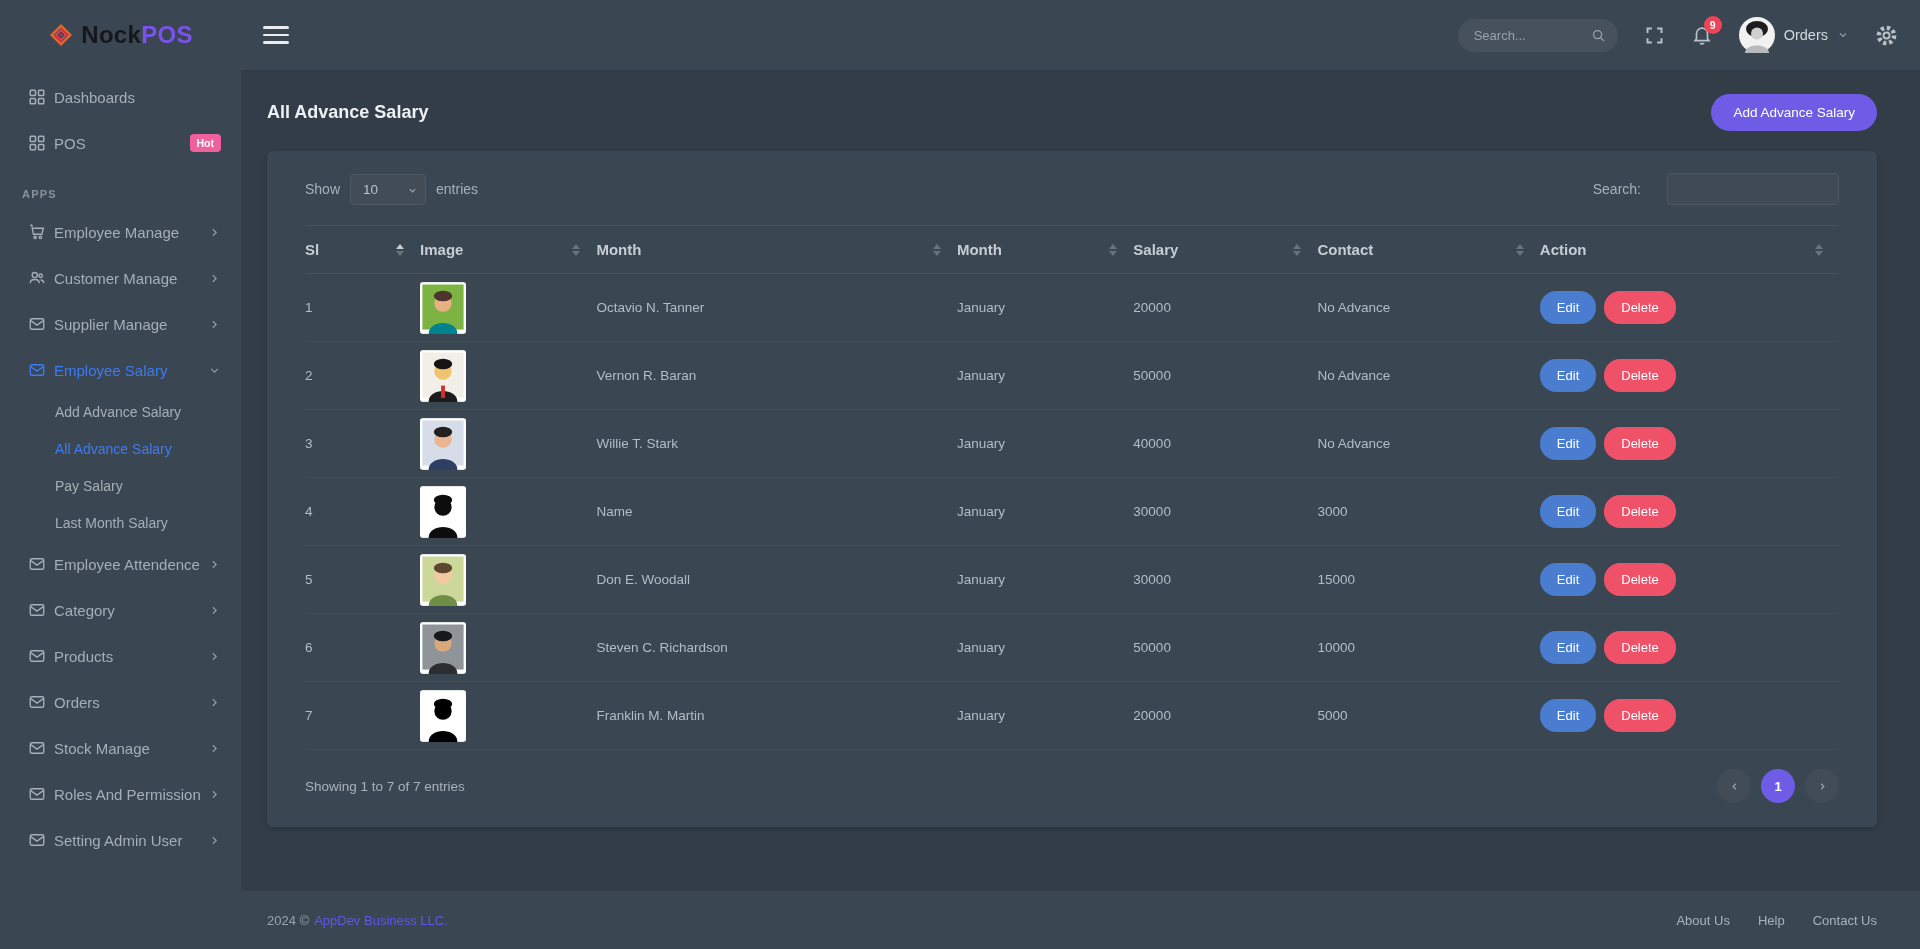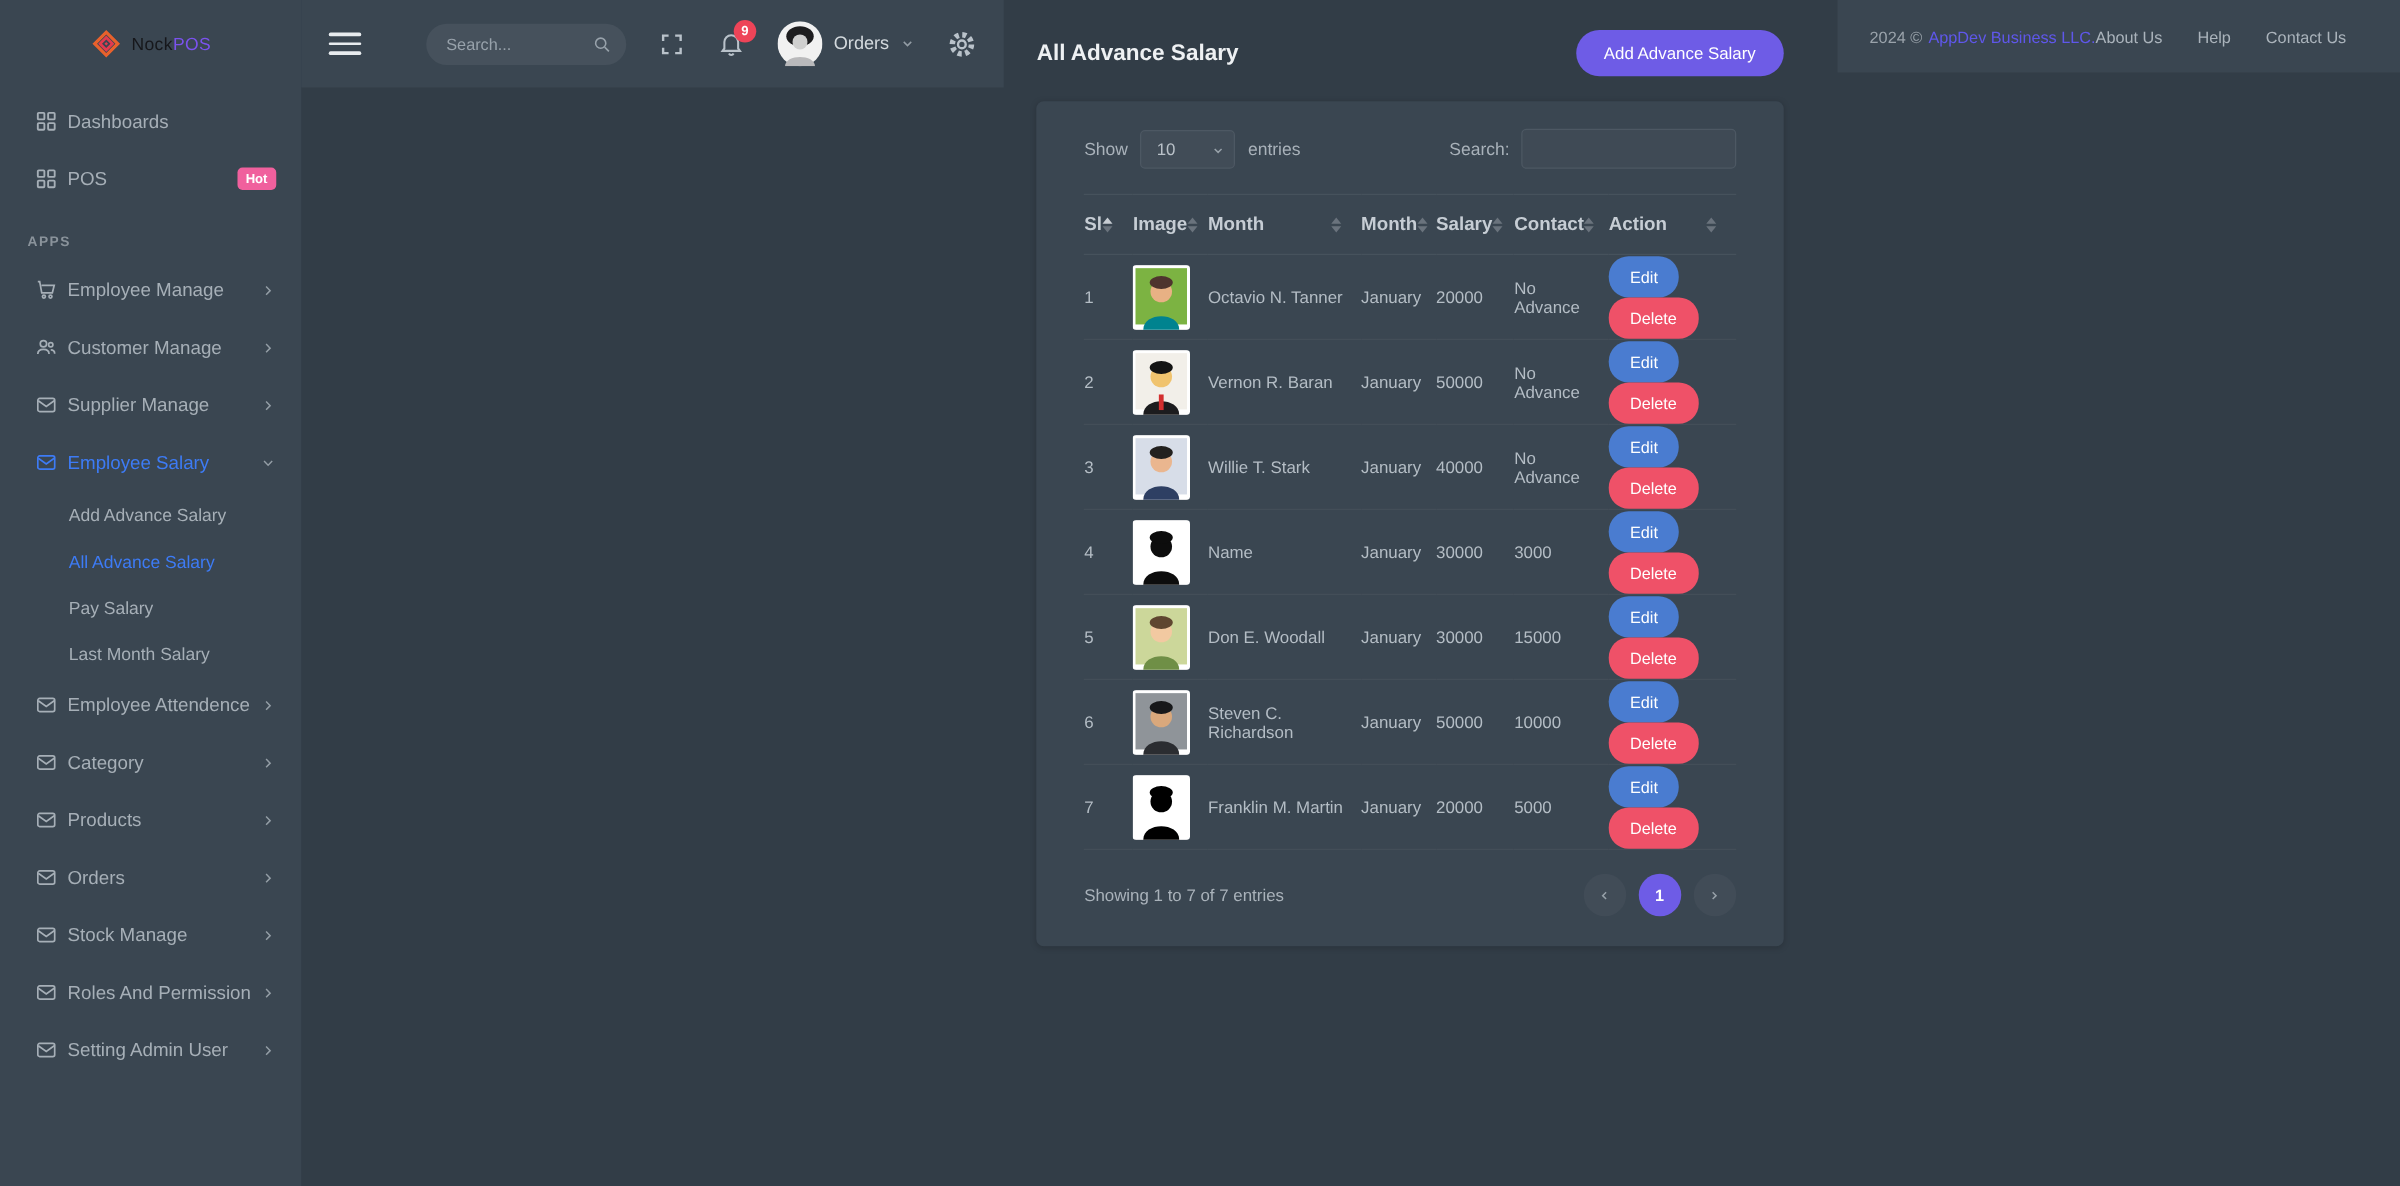--- a/index.html
+++ b/index.html
@@ -21,35 +21,35 @@
   *{margin:0;padding:0;box-sizing:border-box}
   html,body{width:1920px;height:949px}
   body{
     background:var(--bg);
     font-family:"Liberation Sans","DejaVu Sans",sans-serif;
     display:flex;overflow:hidden;
   }
   
   .sidebar{width:241px;min-width:241px;height:100%;background:var(--surface);display:flex;flex-direction:column}
   .logo{height:70px;display:flex;align-items:center;justify-content:center;gap:7px}
-  .logo-text{font-size:14px;font-weight:normal;color:#16171b;letter-spacing:.3px}
+  .logo-text{font-size:24px;font-weight:bold;color:#16171b;letter-spacing:.3px}
   .logo-text .accent{color:#7b52ee}
   .nav{flex:1;overflow:hidden;padding-top:4px}
   .nav-section{font-size:11px;font-weight:bold;color:#8a939b;letter-spacing:1.2px;padding:22px 0 9px 22px}
   .nav-item{display:flex;align-items:center;height:46px;padding:0 20px 0 27px;color:#a6afb7;font-size:15px;cursor:pointer}
   .nav-item .icon{width:20px;height:20px;margin-right:7px;display:flex;align-items:center;justify-content:center}
   .nav-item .label{white-space:nowrap}
   .nav-item.active{color:var(--blue)}
   .nav-sub{height:37px;display:flex;align-items:center;padding-left:55px;color:#a6afb7;font-size:14px;cursor:pointer}
   .nav-sub.active{color:var(--blue)}
   .trail{margin-left:auto;display:flex;align-items:center}
   .badge-hot{background:var(--pink);color:#fff;font-size:10.5px;font-weight:bold;padding:3px 7px;border-radius:4px}
   .chev{color:#939da5}
   
-  .main{flex:1;display:flex;flex-direction:row;min-width:0}
+  .main{flex:1;display:flex;flex-direction:column;min-width:0}
   .topbar{height:70px;background:var(--surface);display:flex;align-items:center;padding:0 22px;gap:26px}
   .hamburger{width:26px;display:flex;flex-direction:column;gap:5px;background:none;border:none;cursor:pointer}
   .hamburger i{height:2.5px;background:#e8ecef;border-radius:2px;display:block}
   .topbar-spacer{flex:1}
   .search-pill{width:160px;height:33px;background:var(--surface-2);border-radius:17px;display:flex;align-items:center;padding:0 12px 0 16px}
   .search-pill input{flex:1;min-width:0;background:none;border:none;outline:none;color:#cfd5da;font-size:13px}
   ::placeholder{color:#98a2ab}
   .icon-btn{background:none;border:none;color:#b9c2ca;display:flex;cursor:pointer;position:relative;align-items:center}
   .bell-badge{position:absolute;top:-8px;right:-9px;background:var(--badge-red);color:#fff;width:18px;height:18px;border-radius:50%;font-size:10.5px;font-weight:bold;display:flex;align-items:center;justify-content:center}
   .user{display:flex;align-items:center;gap:9px;cursor:pointer}
@@ -57,21 +57,21 @@
   
   .content{flex:1;padding:0 43px 0 26px;overflow:hidden}
   .page-head{display:flex;justify-content:space-between;align-items:center;padding:24px 0 20px}
   .page-title{font-size:18px;font-weight:bold;color:var(--text-bright)}
   .btn-add{background:var(--purple);color:#fff;border:none;border-radius:19px;padding:11px 22px;font-size:13.5px;cursor:pointer}
   .card{background:var(--surface);border-radius:6px;padding:22px 38px 0;box-shadow:0 1px 5px rgba(0,0,0,.18)}
   .card-controls{display:flex;align-items:center;margin-bottom:20px;font-size:14px;color:#a9b2ba}
   .select-wrap{position:relative;margin:0 10px}
   select.page-size{width:76px;height:31px;background:#414c57;color:#b9c1c8;border:1px solid #4d5863;border-radius:4px;padding:0 39px 0 12px;font-size:13.5px;appearance:none;-webkit-appearance:none;outline:none;cursor:pointer}
   .select-wrap .sel-chev{position:absolute;right:8px;top:9px;pointer-events:none;color:#97a1a9}
-  .controls-right{margin-left:auto;display:flex;align-items:center;gap:9px}
+  .controls-right{margin-left:auto;display:flex;align-items:center;gap:26px}
   .search-input{width:172px;height:32px;background:#3f4a55;border:1px solid #4d5863;border-radius:4px;color:#cfd5da;padding:0 10px;font-size:13px;outline:none}
   table{width:100%;border-collapse:collapse;table-layout:fixed}
   thead th{text-align:center;font-size:15px;color:#c6cdd4;font-weight:bold;border-top:1px solid var(--border);border-bottom:1px solid var(--border);padding:0;cursor:pointer}
   .th-inner{display:flex;align-items:center;justify-content:space-between;padding:15px 16px 15px 0}
   .sort{display:inline-flex;flex-direction:column;gap:2px}
   .sort i{width:0;height:0;border-left:4px solid transparent;border-right:4px solid transparent;display:block;opacity:.32}
   .sort .asc{border-bottom:5px solid #cfd5da}
   .sort .desc{border-top:5px solid #cfd5da}
   .sort .on{opacity:.95}
   tbody td{font-size:13.5px;color:var(--text);border-bottom:1px solid var(--row-border);height:68px;padding-right:10px;vertical-align:middle}

